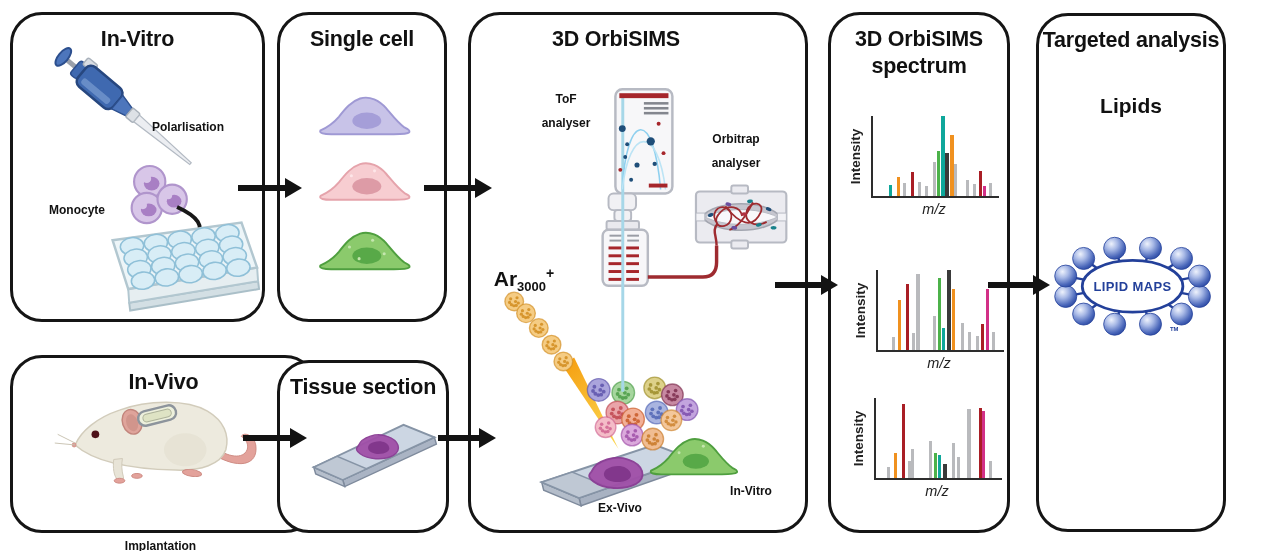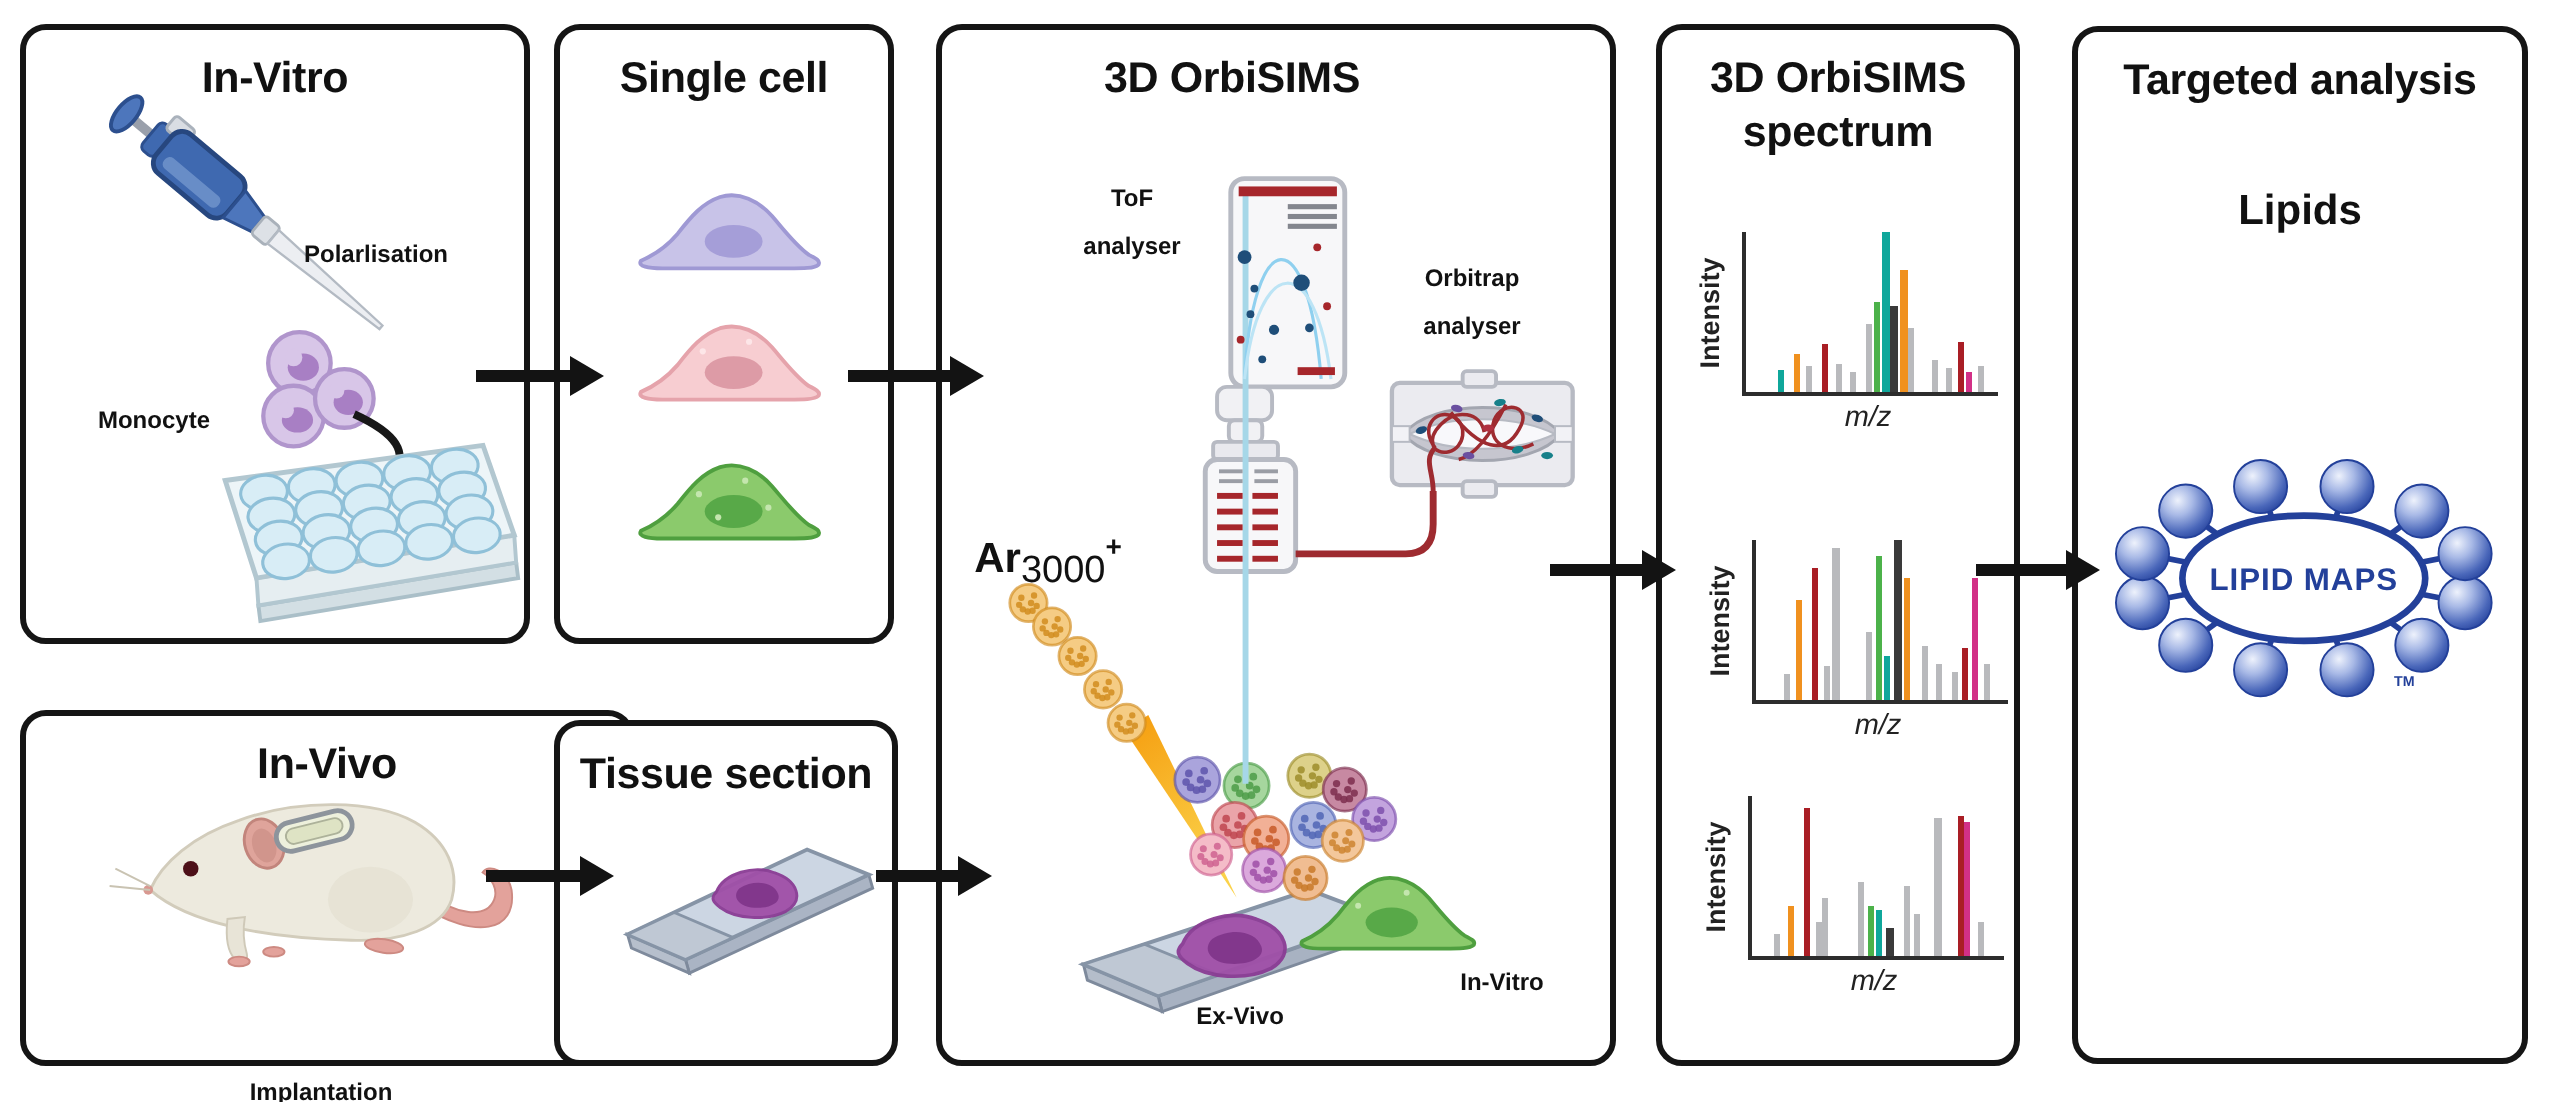--- a/index.html
+++ b/index.html
@@ -1,36 +1,36 @@
 <!DOCTYPE html>
 <html><head>
 <meta charset="utf-8">
 <style>
   html,body{margin:0;padding:0;background:#fff;}
   .canvas{position:relative;width:1280px;height:551px;background:#fff;overflow:hidden;
           font-family:"Liberation Sans",sans-serif;color:#111;}
-  .panel{position:absolute;border:3.5px solid #151515;border-radius:13px;background:#fff;box-sizing:border-box;}
+  .panel{position:absolute;border:3.5px solid #151515;border-radius:32px;background:#fff;box-sizing:border-box;}
   .ptitle{position:absolute;left:0;right:0;top:12px;text-align:center;font-weight:bold;font-size:21.5px;letter-spacing:-0.2px;}
   .ptitle.l2{top:39px;}
   .lbl{position:absolute;font-weight:bold;font-size:12px;text-align:center;line-height:24px;}
   .art{position:absolute;left:0;top:0;width:100%;height:100%;}
   .arrow{position:absolute;z-index:6;height:22px;}
   .arrow .shaft{position:absolute;left:0;right:14px;top:50%;margin-top:-2.75px;height:5.5px;background:#131313;}
   .arrow .head{position:absolute;right:0;top:50%;margin-top:-10px;width:0;height:0;
                border-left:17px solid #131313;border-top:10px solid transparent;border-bottom:10px solid transparent;}
   .spectrum{position:absolute;width:158px;height:112px;}
   .plot{position:absolute;left:32px;top:0;width:126px;height:80px;
         border-left:2.6px solid #2d2d2d;border-bottom:2.6px solid #2d2d2d;}
   .bar{position:absolute;bottom:0;width:3px;}
   .ylab{position:absolute;left:-22px;top:32px;width:76px;height:17px;line-height:17px;
         transform:rotate(-90deg);transform-origin:50% 50%;text-align:center;font-size:13.5px;font-weight:bold;color:#222;}
   .xlab{position:absolute;left:32px;top:85px;width:126px;text-align:center;font-size:14.5px;
         font-weight:normal;font-style:italic;color:#222;}
   .ar-label{font-size:21px;}
-  .ar-label sub{font-size:19px;font-weight:normal;}
+  .ar-label sub{font-size:13px;font-weight:bold;}
   .ar-label sup{font-size:14px;font-weight:bold;}
 </style>
 </head>
 <body>
 
 <div class="canvas">
 
   <div class="panel" style="left:10px;top:12px;width:255px;height:310px;">
     <svg class="art" viewBox="0 0 255 310">
 
@@ -496,21 +496,21 @@
           <div class="bar" style="left: 64.5%; height: 26%; width: 3px; background: rgb(185, 186, 189);"></div>
           <div class="bar" style="left: 72.5%; height: 86%; width: 4px; background: rgb(185, 186, 189);"></div>
           <div class="bar" style="left: 81.5%; height: 88%; width: 3px; background: rgb(169, 30, 37);"></div>
           <div class="bar" style="left: 84.5%; height: 84%; width: 3px; background: rgb(210, 48, 135);"></div>
           <div class="bar" style="left: 89.5%; height: 21%; width: 3px; background: rgb(185, 186, 189);"></div>
         </div>
       <div class="xlab">m/z</div>
     </div>
   </div>
 
-  <div class="panel" style="left:1036px;top:13px;width:228px;height:519px;padding-left:36px;">
+  <div class="panel" style="left:1036px;top:13px;width:190px;height:519px;padding-left:36px;">
     <div class="ptitle">Targeted analysis</div>
     <div class="lbl" style="left:0;right:0;top:78px;font-size:21px;">Lipids</div>
     <svg class="art" viewBox="0 0 234 519">
       <defs>
         <radialGradient id="sphG" cx="0.35" cy="0.3" r="0.8">
           <stop offset="0" stop-color="#eef2fc"></stop>
             <stop offset="0.35" stop-color="#a8b9e6"></stop>
           <stop offset="0.75" stop-color="#4a67ba"></stop>
             <stop offset="1" stop-color="#23409a"></stop>
         </radialGradient>

